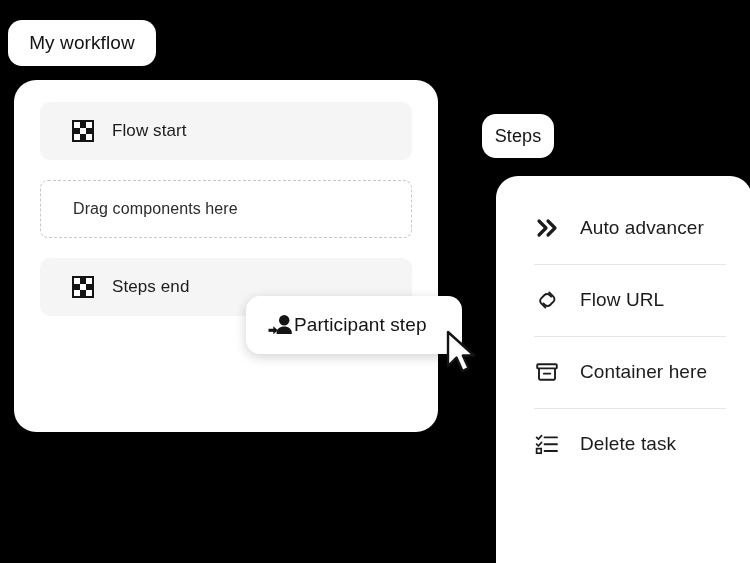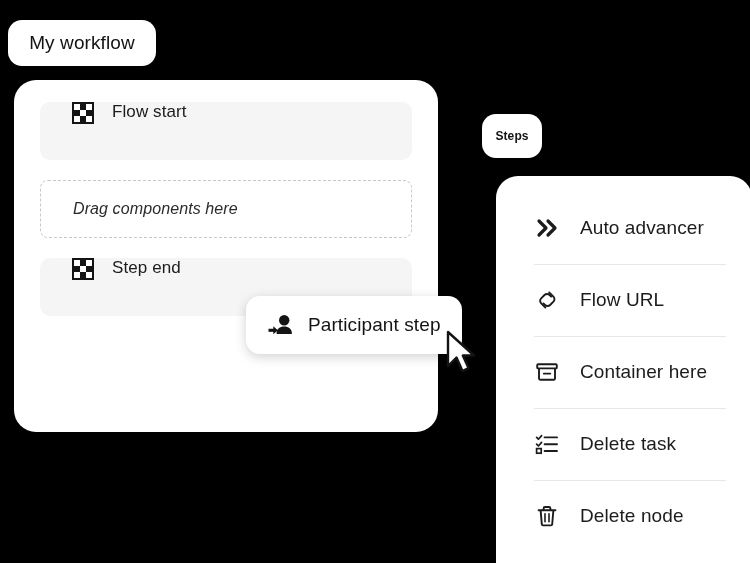--- a/index.html
+++ b/index.html
@@ -54,20 +54,21 @@
     width: 424px;
     height: 352px;
     padding: 22px 26px;
   }
   .node {
     position: relative;
     background: #f5f5f5;
     border-radius: 10px;
     height: 58px;
     display: flex;
+    align-items: center;
     padding-left: 32px;
     box-sizing: border-box;
     margin-bottom: 20px;
   }
   .node .node-label {
     font-size: 17px;
     color: #1c1c1c;
     margin-left: 18px;
     letter-spacing: .1px;
   }
@@ -75,21 +76,20 @@
     position: relative;
     height: 58px;
     border: 1.5px dashed #c8c8c8;
     border-radius: 8px;
     display: flex;
     align-items: center;
     padding-left: 32px;
     box-sizing: border-box;
     margin-bottom: 20px;
     background: transparent;
-    font-style: italic;
   }
   .dropzone-text {
     font-size: 16px;
     color: #2b2b2b;
     letter-spacing: .1px;
   }
 
   
   .checker {
     width: 22px;
@@ -126,42 +126,40 @@
     display: flex;
     align-items: center;
     padding-left: 22px;
     box-sizing: border-box;
     z-index: 60;
     box-shadow: 0 3px 12px rgba(0,0,0,.18);
   }
   #drag-chip .chip-label {
     font-size: 19px;
     color: #141414;
-    margin-left: 14px;
     letter-spacing: .1px;
   }
 
   
   #cursor {
     position: absolute;
     left: 445px;
     top: 330px;
     width: 34px;
     height: 44px;
     z-index: 80;
   }
 
   
   #steps-label {
     left: 482px;
     top: 114px;
-    width: 60px;
+    width: 72px;
     height: 44px;
-    font-size: 12px;
-    font-weight: bold;
+    font-size: 18px;
   }
   #steps-card {
     left: 496px;
     top: 176px;
     width: 256px;
     height: 412px;
     padding: 16px;
   }
   .menu-list {
     list-style: none;
@@ -234,21 +232,21 @@
       <i class="w"></i>
         <i></i>
         <i class="w"></i>
       <i></i>
         <i class="w"></i>
         <i></i>
       <i class="w"></i>
         <i></i>
         <i class="w"></i>
     </span>
-    <span class="node-label">Step end</span>
+    <span class="node-label">Steps end</span>
   </div>
 
 </div>
 
 <div id="drag-chip">
   <svg class="participant-icon" viewBox="0 0 26 24" aria-hidden="true">
     <circle cx="16.2" cy="7.2" r="5.2" fill="#141414"></circle>
     <path d="M16.2 13.4c-4.4 0-7.6 2.6-7.6 6.1V21h15.2v-1.5c0-3.5-3.2-6.1-7.6-6.1z" fill="#141414"></path>
     <path d="M0.5 17.3h6.2" stroke="#141414" stroke-width="3.1" stroke-linecap="butt" fill="none"></path>
     <path d="M5.3 13.3l4.6 4.0-4.6 4.0z" fill="#141414"></path>
@@ -297,25 +295,15 @@
         <path d="M2.6 6.4 L4.4 8.2 L7.6 4.6" fill="none" stroke="#1c1c1c" stroke-width="1.7" stroke-linecap="round" stroke-linejoin="round"></path>
         <path d="M2.6 13.2 L4.4 15 L7.6 11.4" fill="none" stroke="#1c1c1c" stroke-width="1.7" stroke-linecap="round" stroke-linejoin="round"></path>
         <rect x="2.6" y="17.6" width="4.6" height="4.6" fill="none" stroke="#1c1c1c" stroke-width="1.7"></rect>
         <path d="M10.6 6.4 h12.4" fill="none" stroke="#1c1c1c" stroke-width="1.9" stroke-linecap="round"></path>
         <path d="M10.6 13.2 h12.4" fill="none" stroke="#1c1c1c" stroke-width="1.9" stroke-linecap="round"></path>
         <path d="M10.6 20 h12.4" fill="none" stroke="#1c1c1c" stroke-width="1.9" stroke-linecap="round"></path>
       </svg>
       <span class="menu-label">Delete task</span>
     </li>
 
-    <li class="menu-item">
-      <svg class="menu-icon" viewBox="0 0 26 26" aria-hidden="true">
-        <path d="M4.6 7.2 h16.8" fill="none" stroke="#1c1c1c" stroke-width="1.9" stroke-linecap="round"></path>
-        <path d="M9.6 7.2 V5.4 a1.4 1.4 0 0 1 1.4 -1.4 h4 a1.4 1.4 0 0 1 1.4 1.4 V7.2" fill="none" stroke="#1c1c1c" stroke-width="1.9"></path>
-        <path d="M6.6 7.2 L7.8 21.2 a1.3 1.3 0 0 0 1.3 1.2 h7.8 a1.3 1.3 0 0 0 1.3 -1.2 L19.4 7.2" fill="none" stroke="#1c1c1c" stroke-width="1.9"></path>
-        <path d="M11 10.8 v8" fill="none" stroke="#1c1c1c" stroke-width="1.6" stroke-linecap="round"></path>
-        <path d="M15 10.8 v8" fill="none" stroke="#1c1c1c" stroke-width="1.6" stroke-linecap="round"></path>
-      </svg>
-      <span class="menu-label">Delete node</span>
-    </li>
 
   </ul>
 </div>
 
 </body></html>

